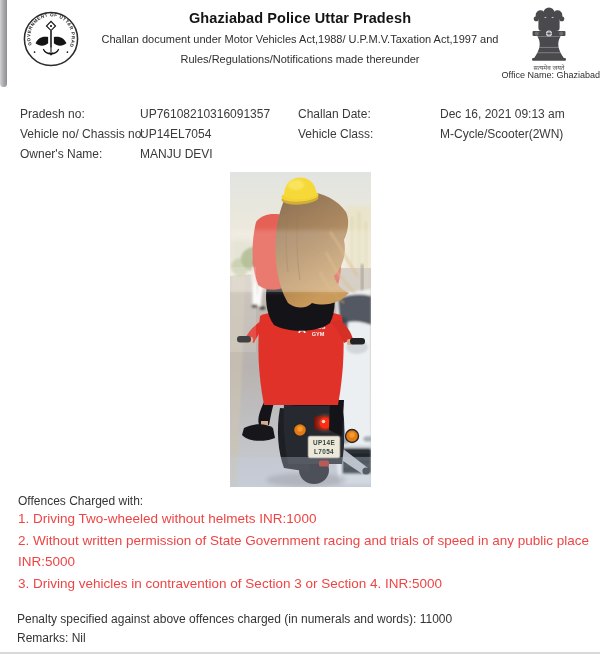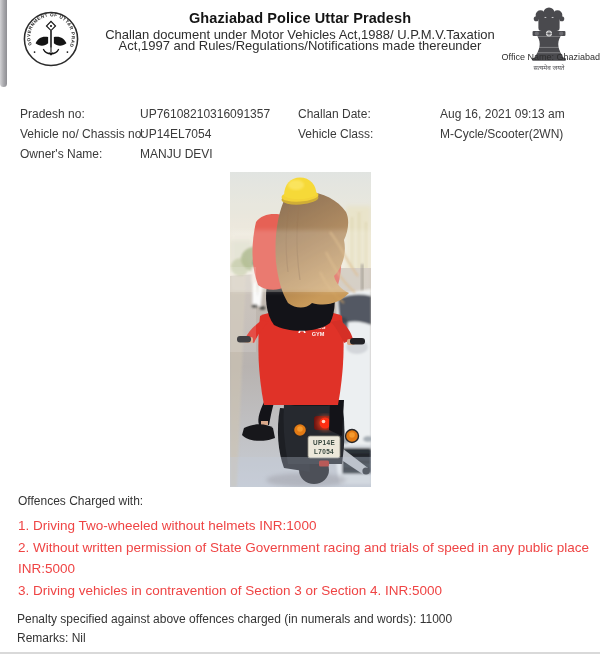--- a/index.html
+++ b/index.html
@@ -10,38 +10,38 @@
   
   .left-bar{
     position:absolute;left:0;top:0;width:7px;height:87px;
     background:linear-gradient(to right,#d2d2d5 0%,#a7a7ab 55%,#8e8e93 100%);
     border-radius:0 0 6px 6px;
   }
   
   .hdr-text{position:absolute;left:0;top:10px;width:600px;text-align:center;}
   .hdr-title{font-size:14.5px;font-weight:bold;color:#141414;letter-spacing:.1px;}
   .hdr-sub{font-size:9px;color:#2e2e2e;margin-top:4px;}
-  .hdr-act{font-size:13px;color:#2e2e2e;width:420px;margin:3px auto 0;line-height:11px;}
+  .hdr-act{font-size:11px;color:#2e2e2e;width:420px;margin:3px auto 0;line-height:20px;}
   .hdr-office{font-size:9px;color:#2e2e2e;margin-top:1px;text-align:right;}
   .seal-left{position:absolute;left:22px;top:9px;}
   .emblem-right{position:absolute;left:522px;top:5px;}
   .blurred{filter:blur(.7px);}
   
   .details{position:absolute;left:0;top:103px;width:600px;font-size:12px;}
   .drow{position:absolute;left:0;width:600px;height:16px;}
   .drow .l1{position:absolute;left:20px;}
   .drow .v1{position:absolute;left:140px;}
   .drow .l2{position:absolute;left:298px;}
   .drow .v2{position:absolute;left:440px;}
   .r0{top:4px;} .r1{top:24px;} .r2{top:44px;}
   
   .photo{position:absolute;left:230px;top:172px;width:141px;height:315px;margin:0;padding:0;}
   
   .offences{position:absolute;left:18px;top:494px;width:575px;}
-  .off-head{font-size:12px;color:#343434;margin-bottom:7px;}
+  .off-head{font-size:12px;color:#343434;margin-bottom:0;}
   .off-item{font-size:13.5px;color:#ef4444;line-height:21px;margin-bottom:1px;}
   
   .footer-notes{position:absolute;left:17px;top:612px;width:575px;font-size:12px;color:#343434;}
   .penalty-line{margin-bottom:5px;}
   .bottom-divider{position:absolute;left:0;top:652px;width:600px;height:2px;background:#d9d9d9;}
 </style>
 </head>
 <body>
 
 <div class="page">
@@ -91,21 +91,21 @@
     <div class="hdr-title">Ghaziabad Police Uttar Pradesh</div>
     <div class="hdr-act">Challan document under Motor Vehicles Act,1988/ U.P.M.V.Taxation Act,1997 and Rules/Regulations/Notifications made thereunder</div>
     <div class="hdr-office">Office Name: Ghaziabad</div>
   </div>
 
   <section class="details">
     <div class="drow r0">
       <span class="l1">Pradesh no:</span>
       <span class="v1">UP76108210316091357</span>
       <span class="l2">Challan Date:</span>
-      <span class="v2">Aug 16, 2021 09:13 am</span>
+      <span class="v2">Dec 16, 2021 09:13 am</span>
     </div>
     <div class="drow r1">
       <span class="l1">Vehicle no/ Chassis no:</span>
       <span class="v1">UP14EL7054</span>
       <span class="l2">Vehicle Class:</span>
       <span class="v2">M-Cycle/Scooter(2WN)</span>
     </div>
     <div class="drow r2">
       <span class="l1">Owner's Name:</span>
       <span class="v1">MANJU DEVI</span>

